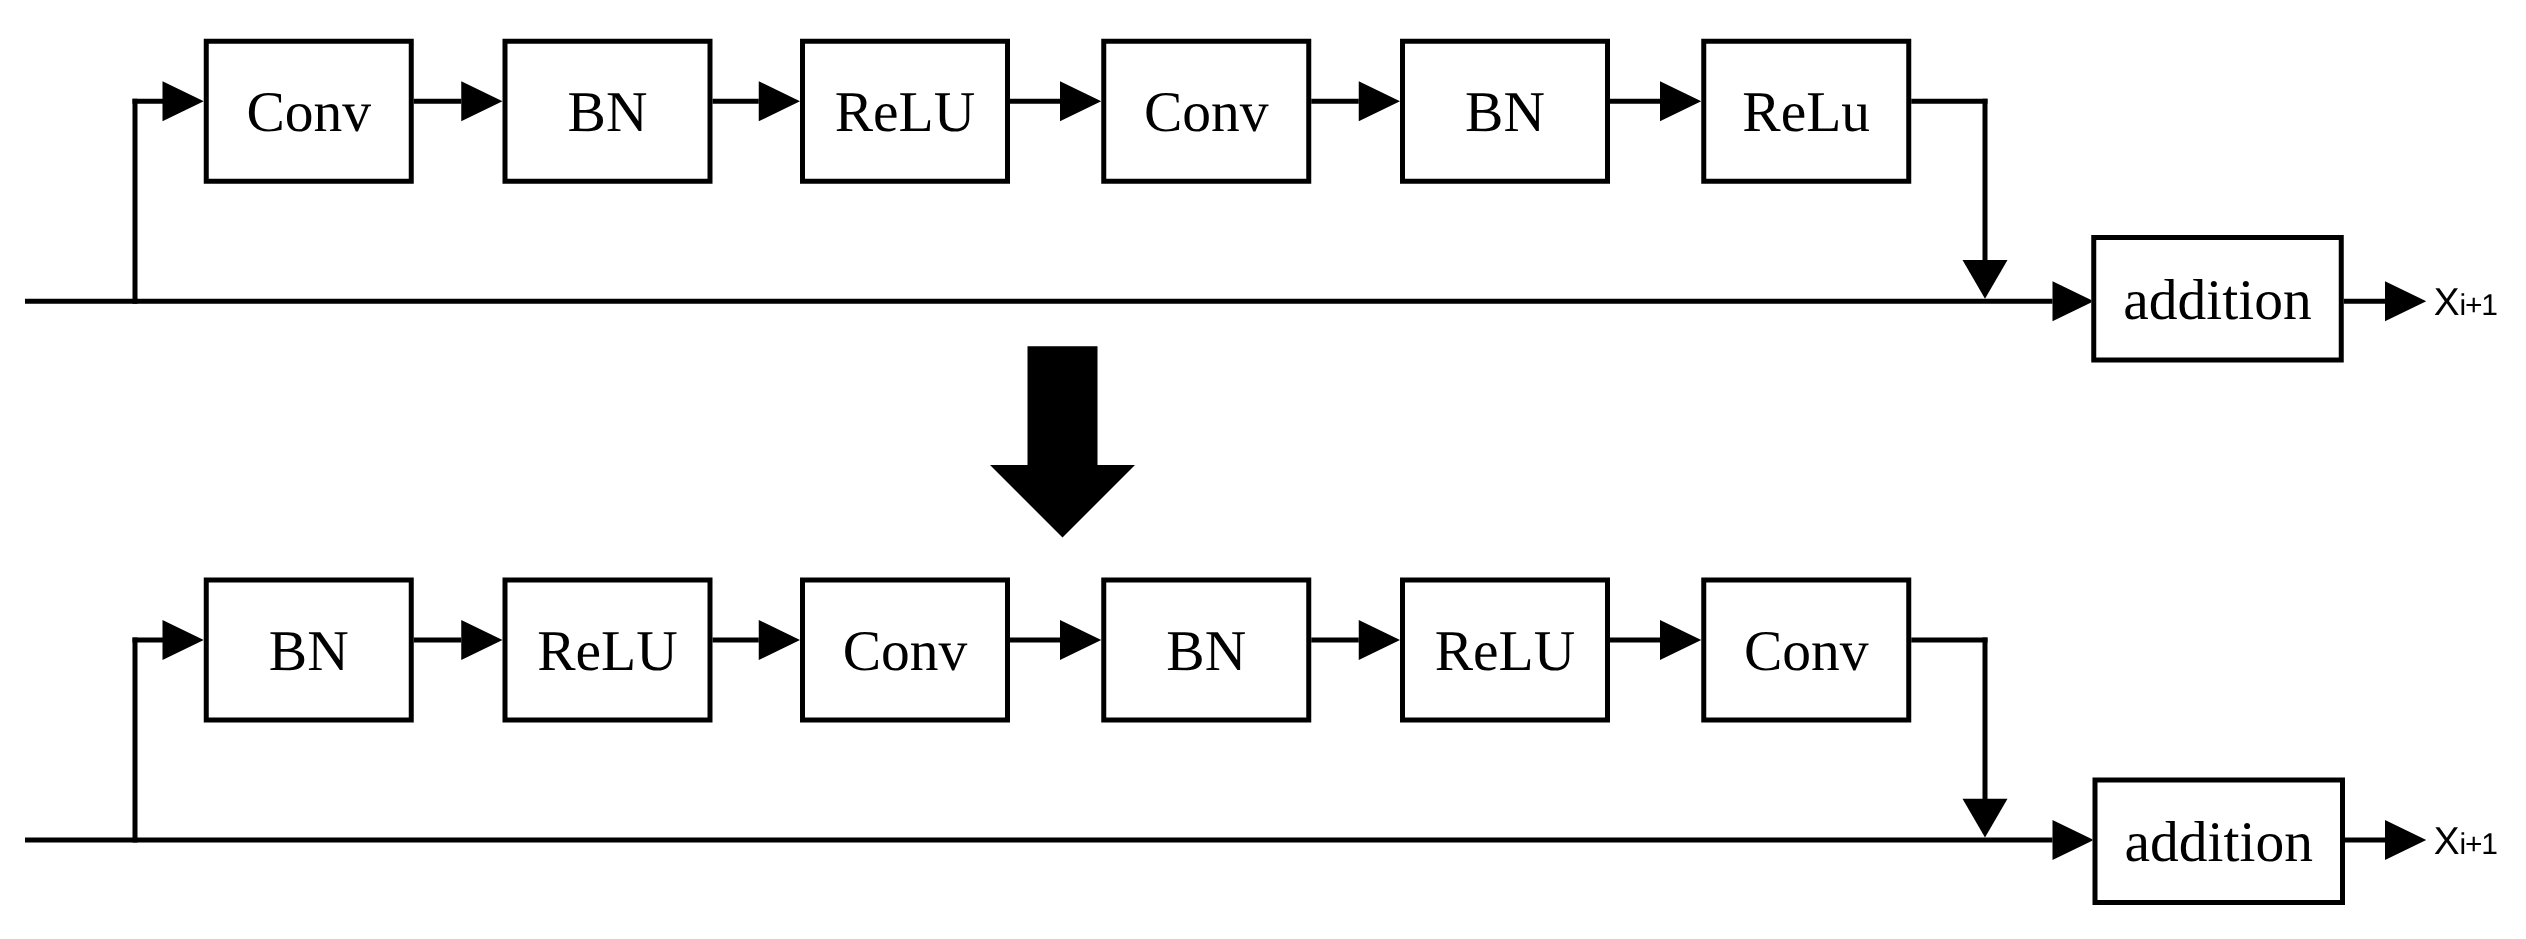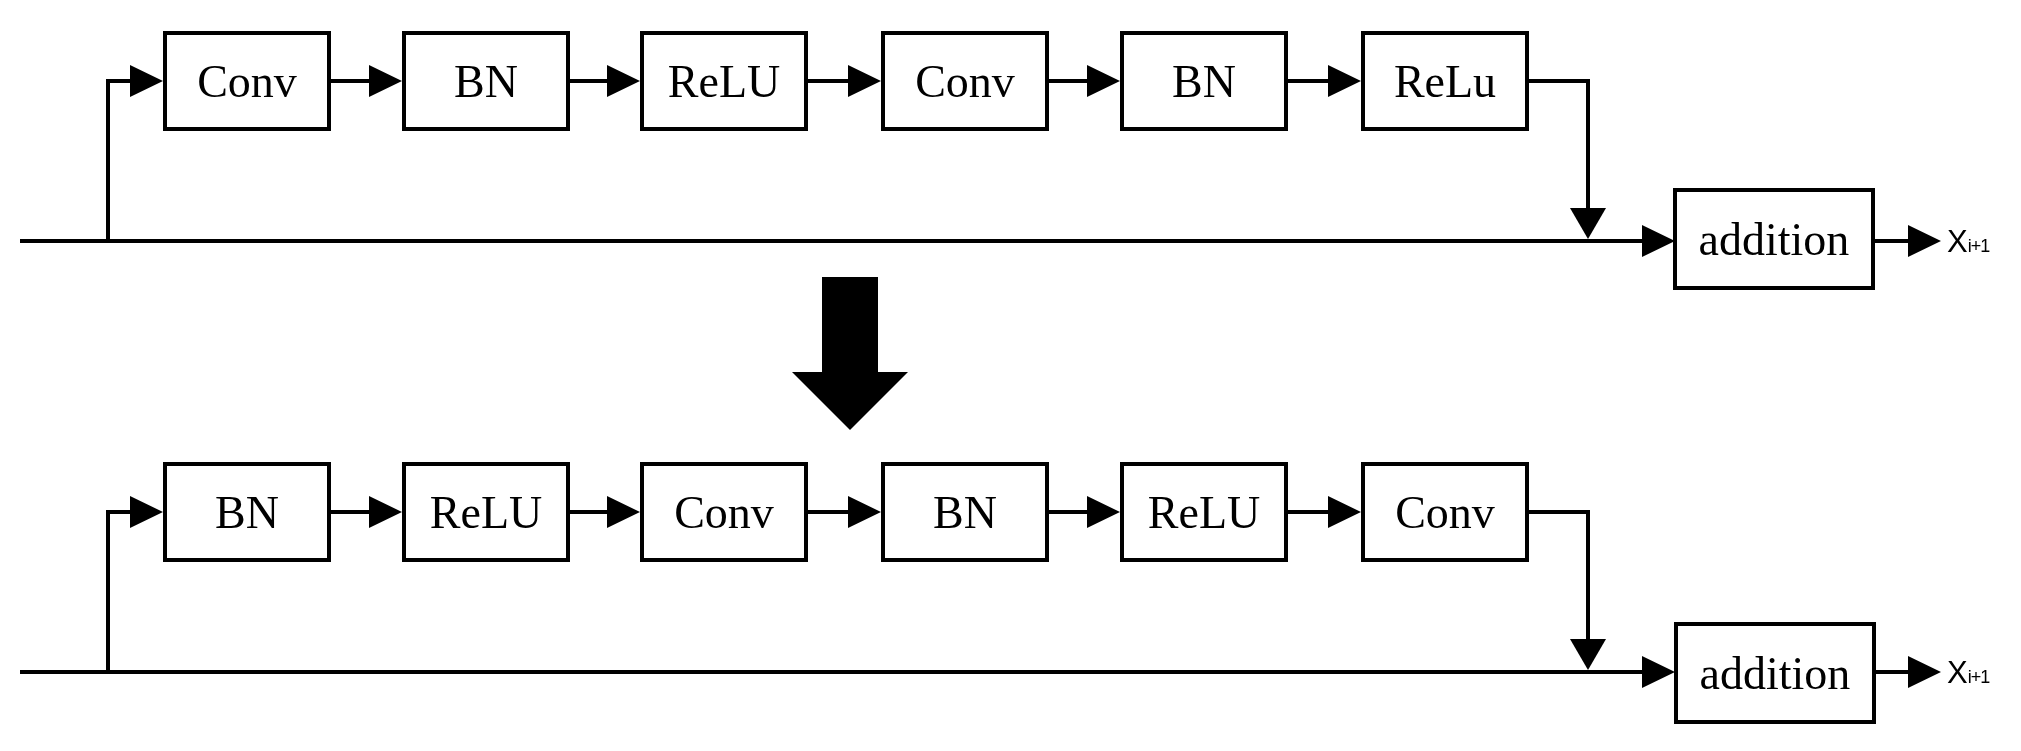--- a/index.html
+++ b/index.html
@@ -22,21 +22,21 @@
     border-left: 33px solid var(--ink);
   }
   .tri-d {
     position: absolute; width: 0; height: 0;
     border-left: 18px solid transparent;
     border-right: 18px solid transparent;
     border-top: 31px solid var(--ink);
   }
   .fbox {
     position: absolute;
-    width: 168px; height: 100px;
+    width: 168px; height: 116px;
     border: 4px solid var(--ink);
     background: var(--bg);
     display: flex; align-items: center; justify-content: center;
     font-size: 46px; color: var(--ink);
     font-family: "Liberation Serif", serif;
   }
   .addbox {
     position: absolute;
     width: 202px; height: 102px;
     border: 4px solid var(--ink);
@@ -47,21 +47,21 @@
   }
   .outlabel {
     position: absolute;
     transform: translateY(-50%);
     font-family: "Liberation Sans", sans-serif;
     font-size: 31px; color: var(--ink);
     white-space: nowrap;
     letter-spacing: 0px;
   }
   .outlabel .sub {
-    font-size: 18px;
+    font-size: 24px;
     letter-spacing: -1px;
   }
   .bigarrow-shaft {
     position: absolute;
     left: 822px; top: 277px;
     width: 56px; height: 96px;
     background: var(--ink);
   }
   .bigarrow-head {
     position: absolute;

